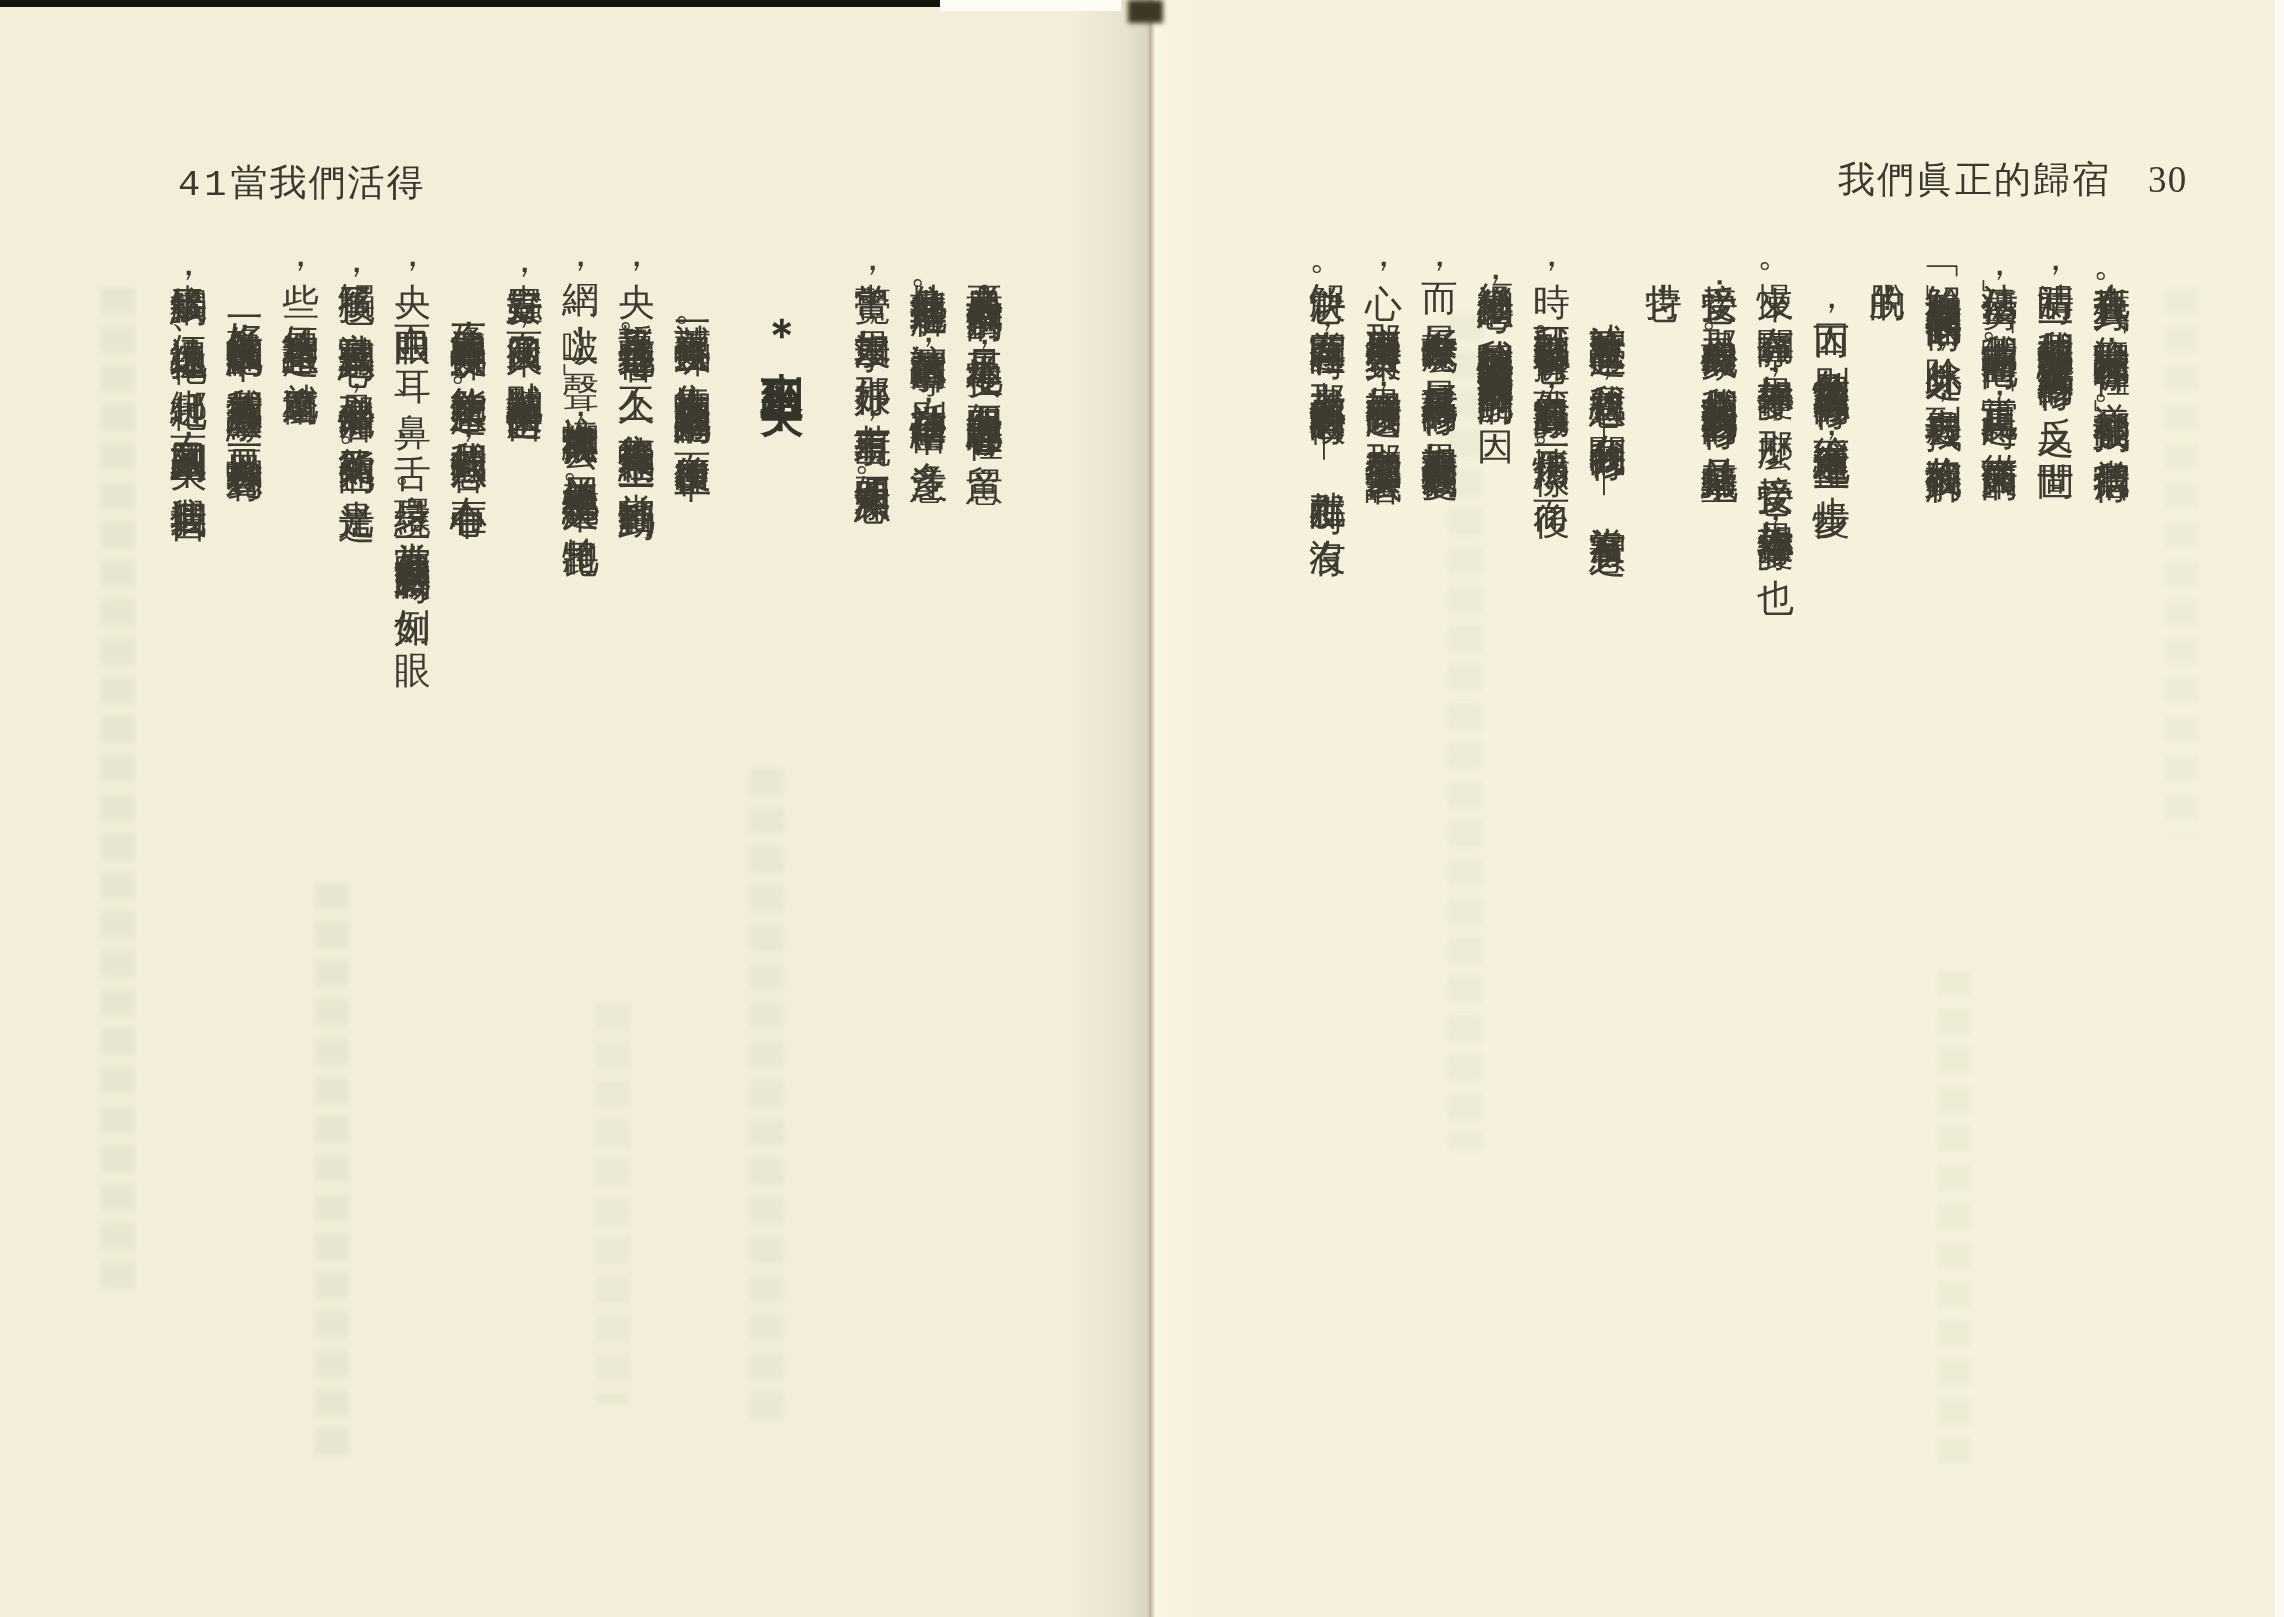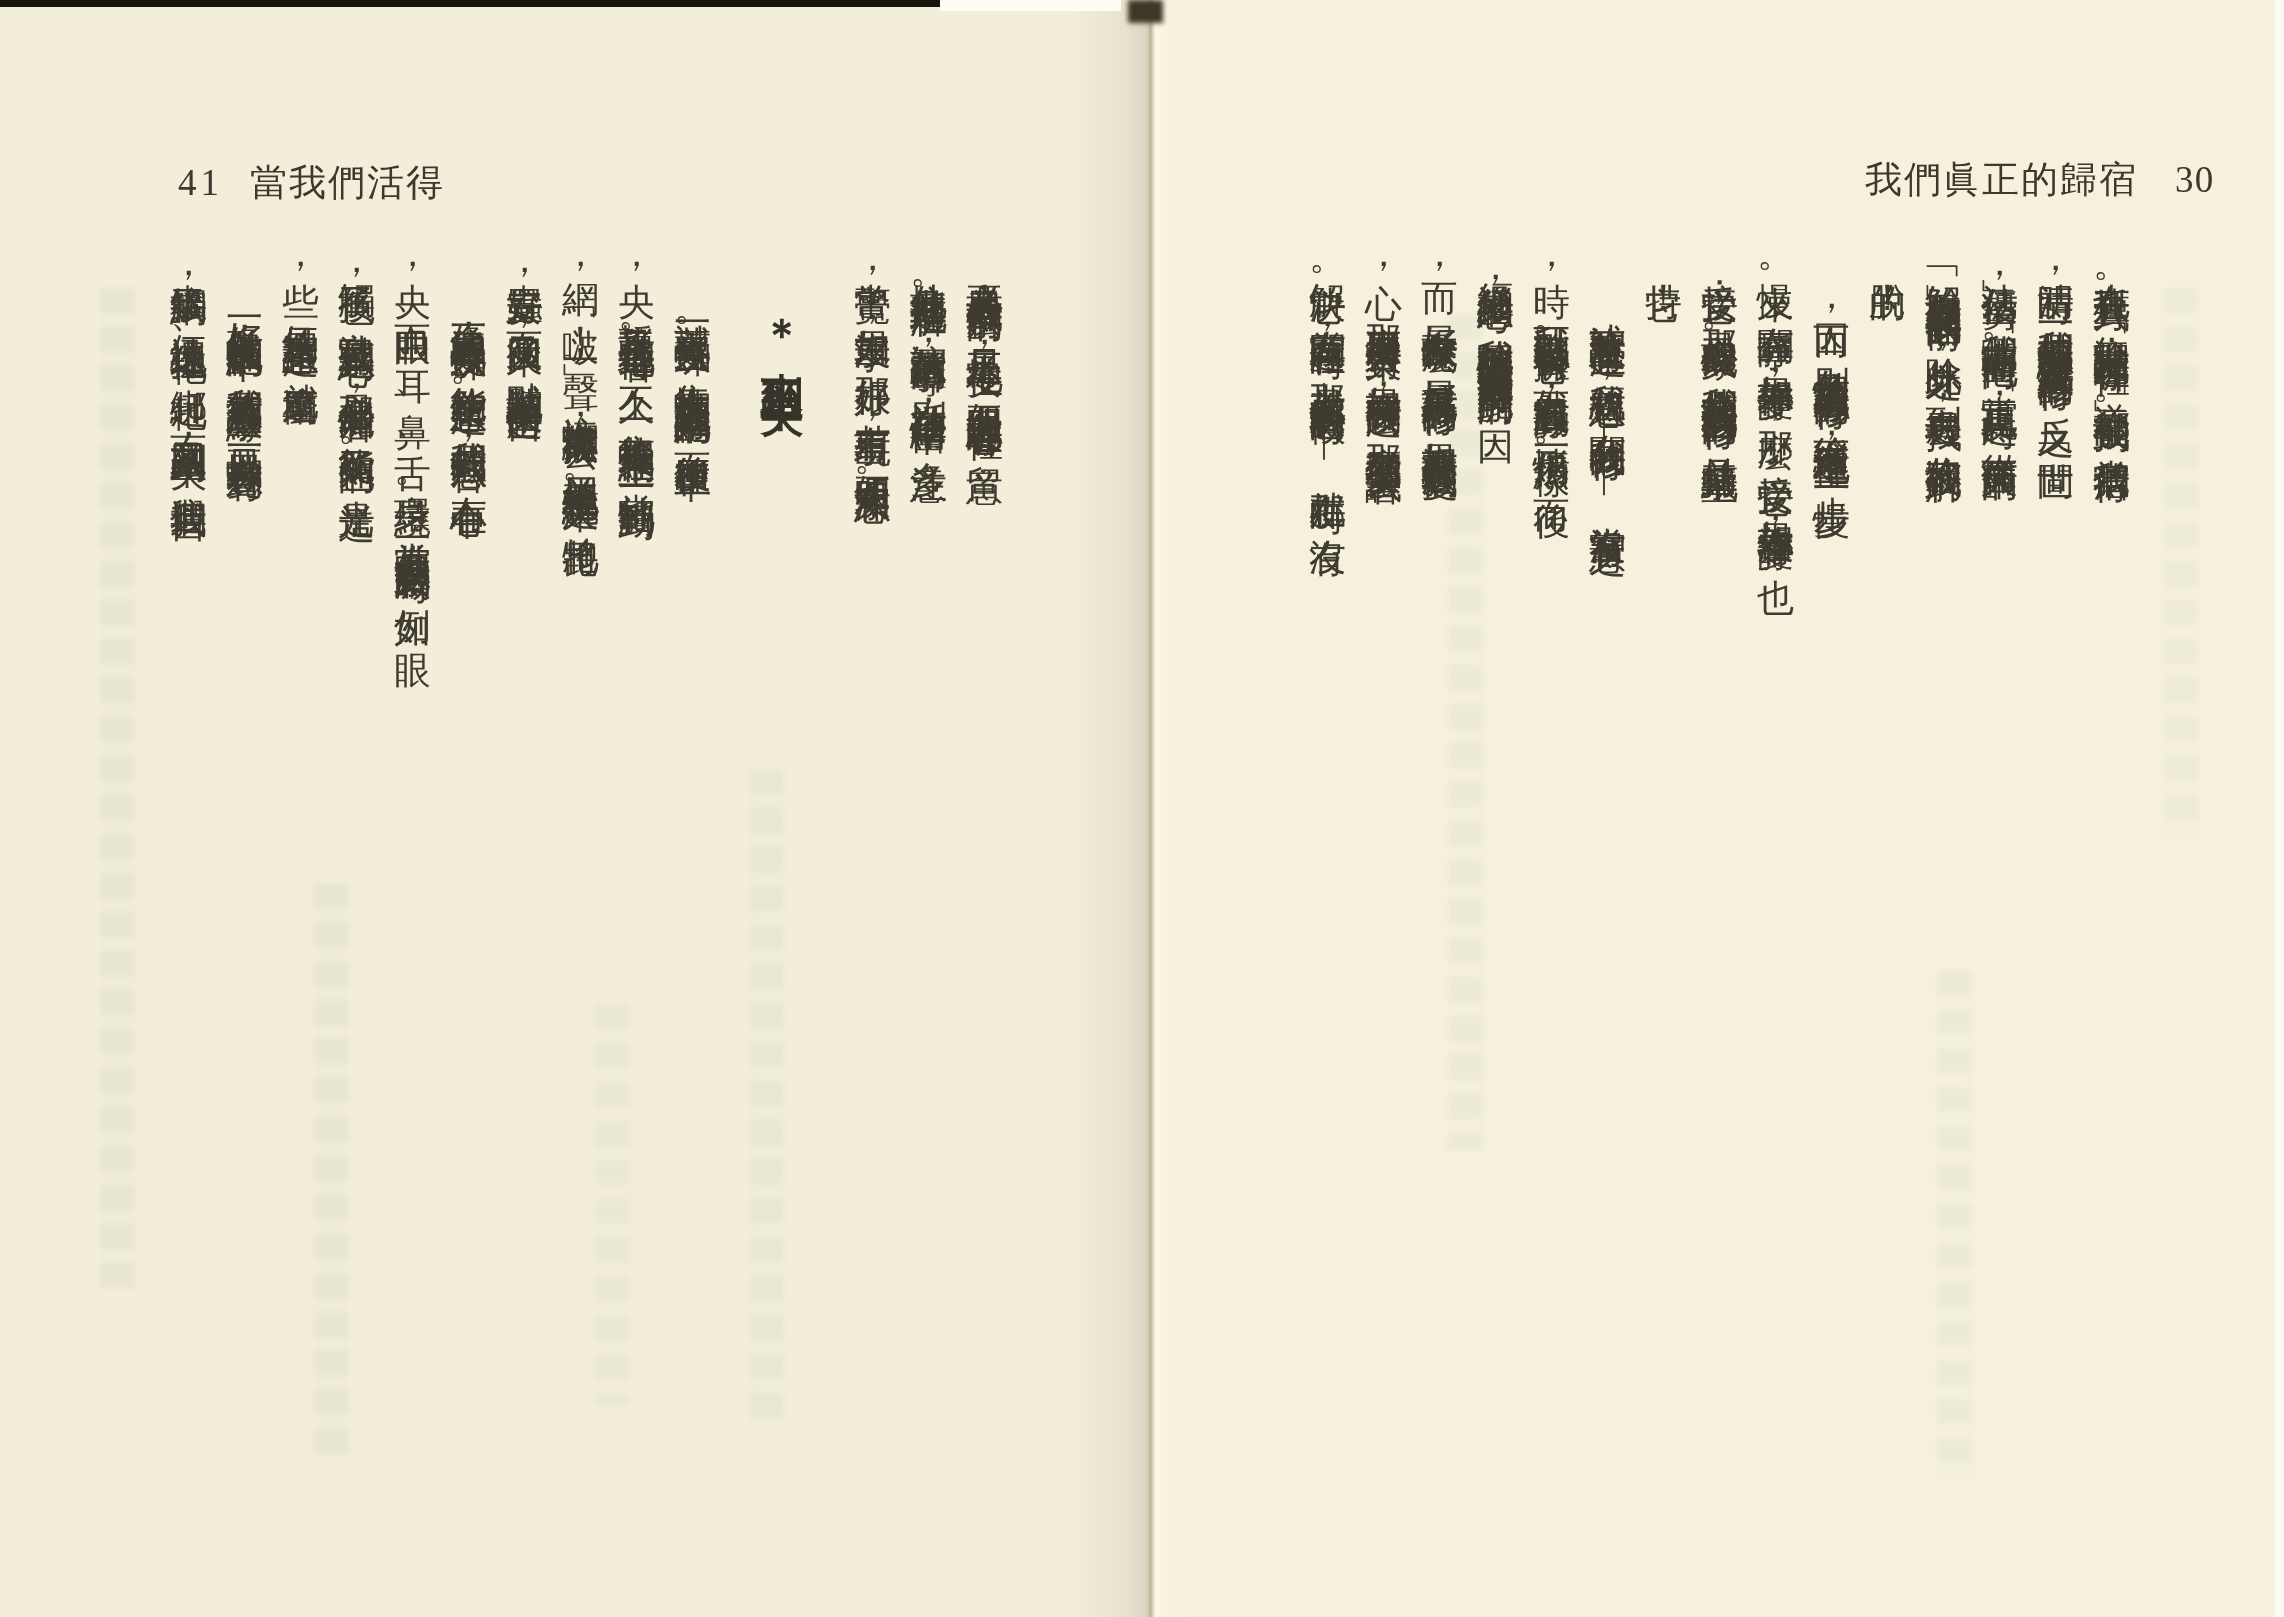--- a/index.html
+++ b/index.html
@@ -27,22 +27,22 @@
       rgba(255,252,238,0.55) 61%,
       rgba(255,252,238,0.12) 72%,
       rgba(70,62,44,0) 100%);
   }
   .gutter-top{position:absolute;left:1128px;top:0;width:35px;height:23px;background:#3d3726;filter:blur(2.7px);}
 
   
   .running-head{position:absolute;display:flex;align-items:baseline;color:#3c382d;
     font-size:37px;letter-spacing:2px;white-space:nowrap;}
   #left-head{left:178px;top:158px;}
-  #right-head{left:1838px;top:155px;margin-left:27px;}
-  #left-head .pageno{margin-right:27px;letter-spacing:4px;}
+  #right-head{left:1838px;top:155px;}
+  #left-head .pageno{letter-spacing:4px;font-family:Liberation Mono, monospace;}
   #right-head .pageno{margin-left:37px;letter-spacing:1.3px;}
 
   
   .colwrap{
     position:absolute;top:254px;height:1355px;
     writing-mode:vertical-rl;
     color:#3f3b30;
   }
   #right-columns{right:145px;}
   #left-columns{right:1272px;}

